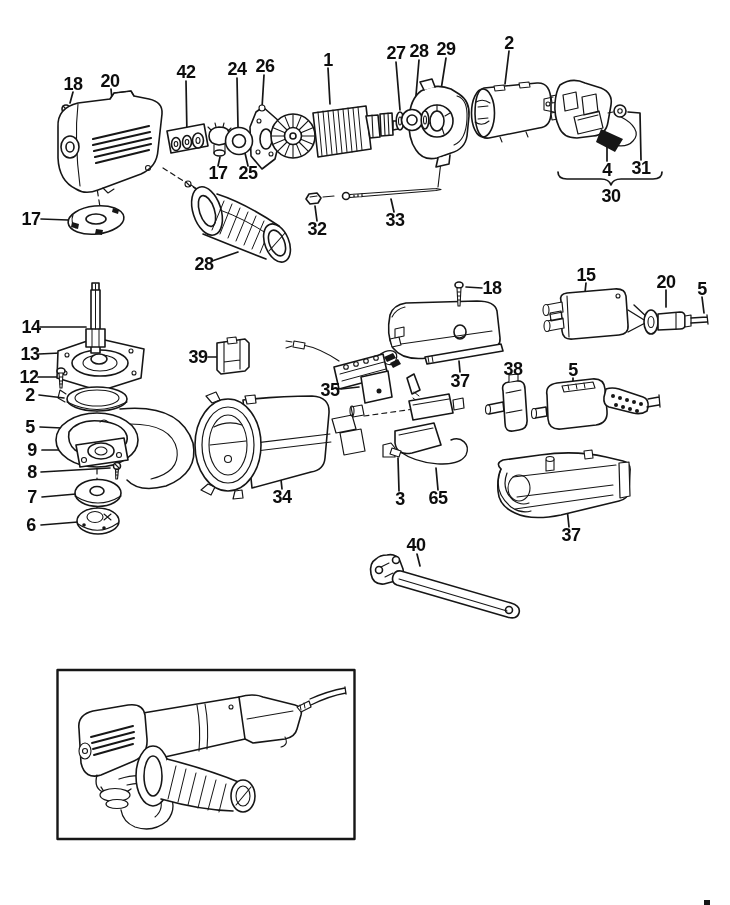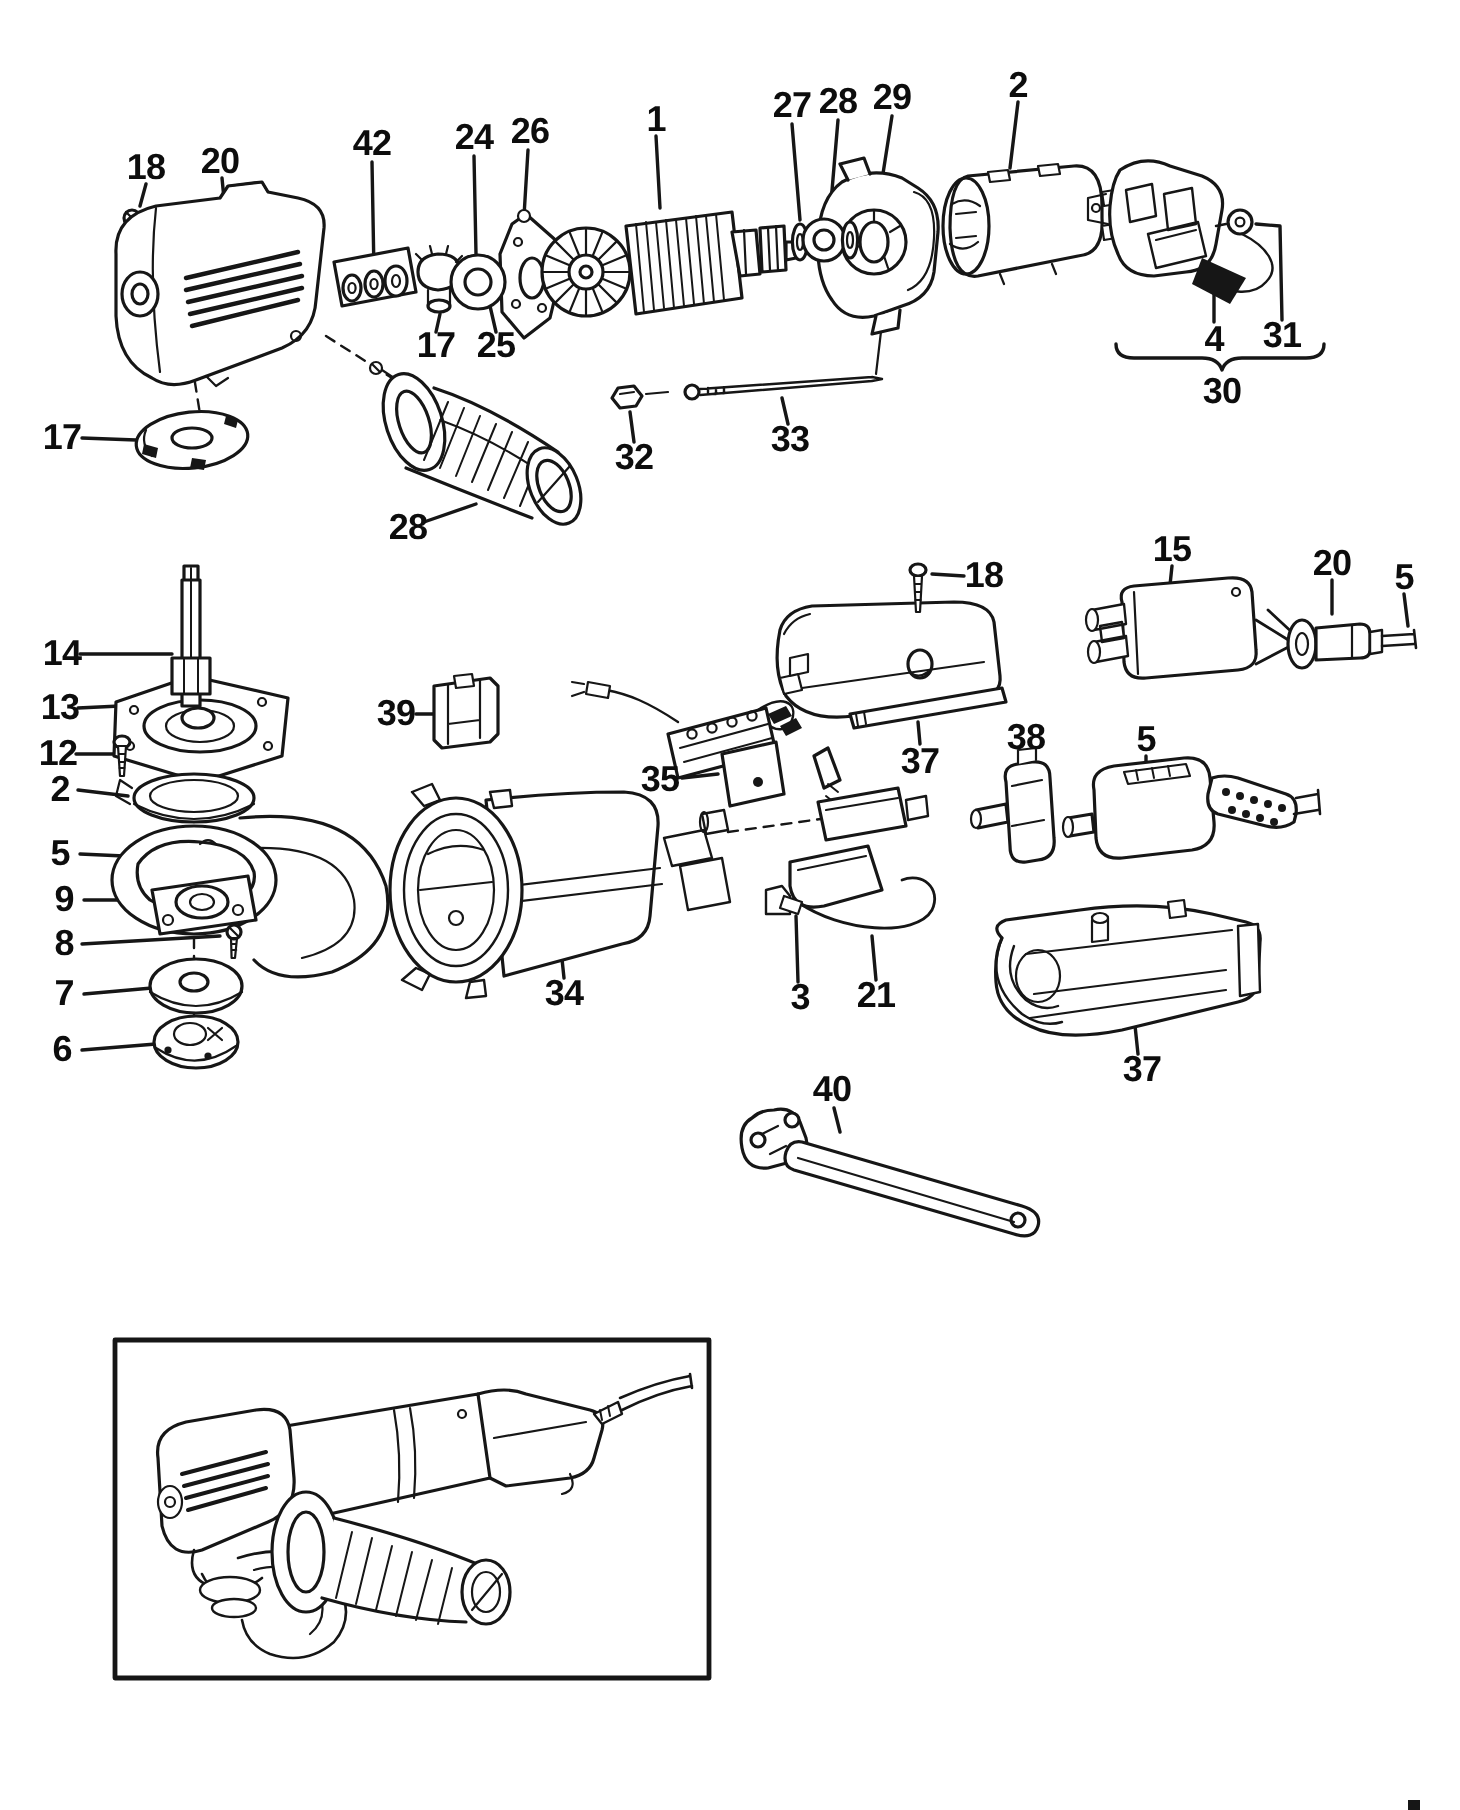--- a/index.html
+++ b/index.html
@@ -404,18 +404,18 @@
 <span class="part-label" style="left:198px;top:357px">39</span>
 <span class="part-label" style="left:330px;top:390px">35</span>
 <span class="part-label" style="left:492px;top:288px">18</span>
 <span class="part-label" style="left:460px;top:381px">37</span>
 <span class="part-label" style="left:586px;top:275px">15</span>
 <span class="part-label" style="left:666px;top:282px">20</span>
 <span class="part-label" style="left:702px;top:289px">5</span>
 <span class="part-label" style="left:513px;top:369px">38</span>
 <span class="part-label" style="left:573px;top:370px">5</span>
 <span class="part-label" style="left:400px;top:499px">3</span>
-<span class="part-label" style="left:438px;top:498px">21</span>
+<span class="part-label" style="left:438px;top:498px">65</span>
 <span class="part-label" style="left:282px;top:497px">34</span>
 <span class="part-label" style="left:571px;top:535px">37</span>
 <span class="part-label" style="left:416px;top:545px">40</span>
 
 </div>
 
 </body></html>

